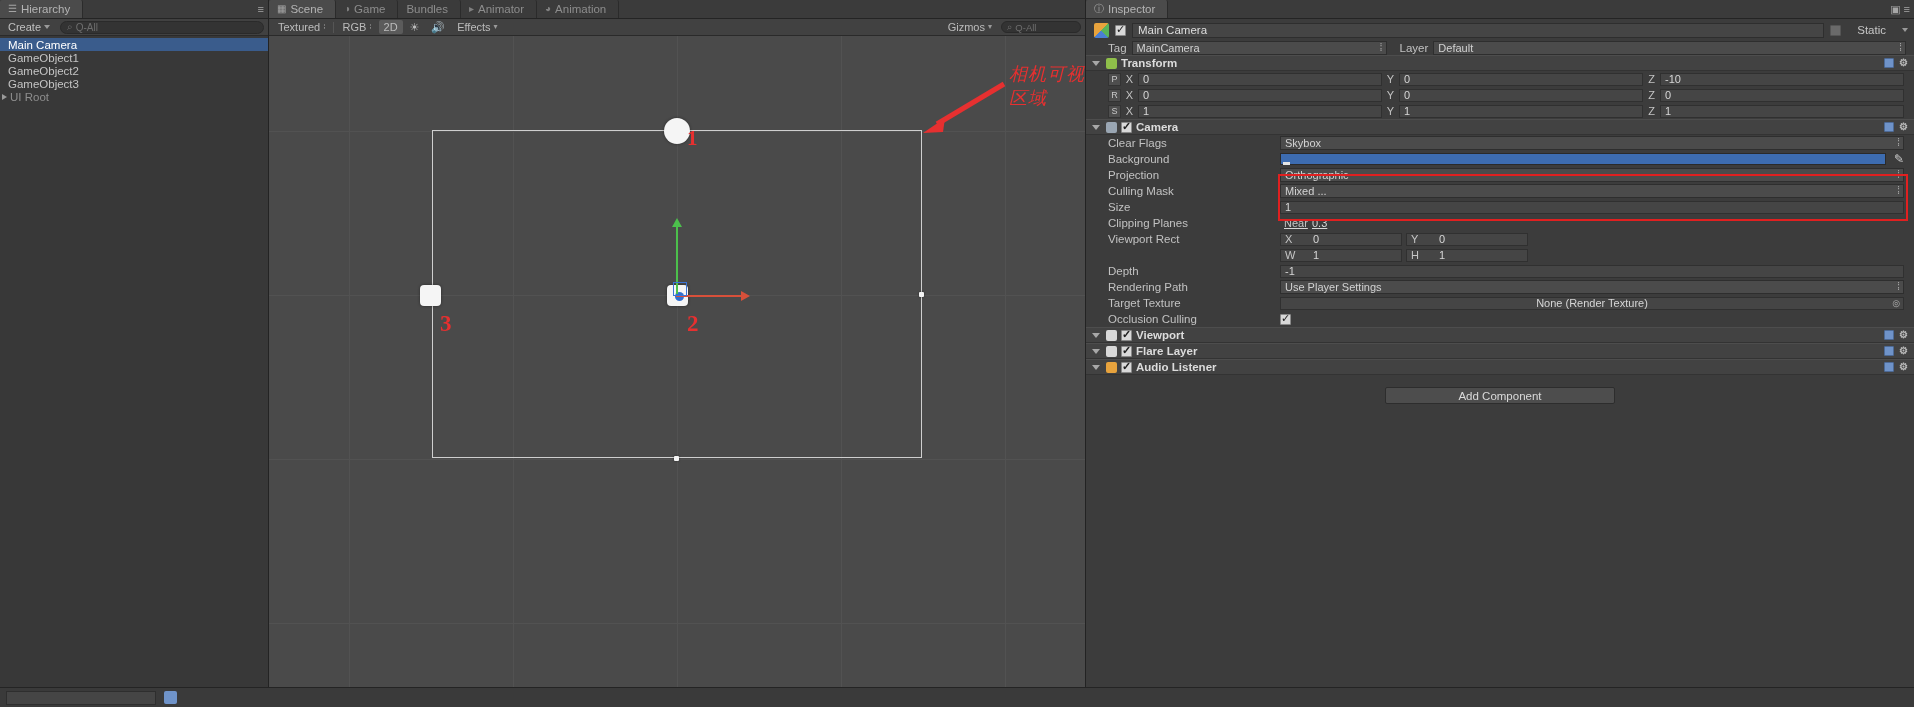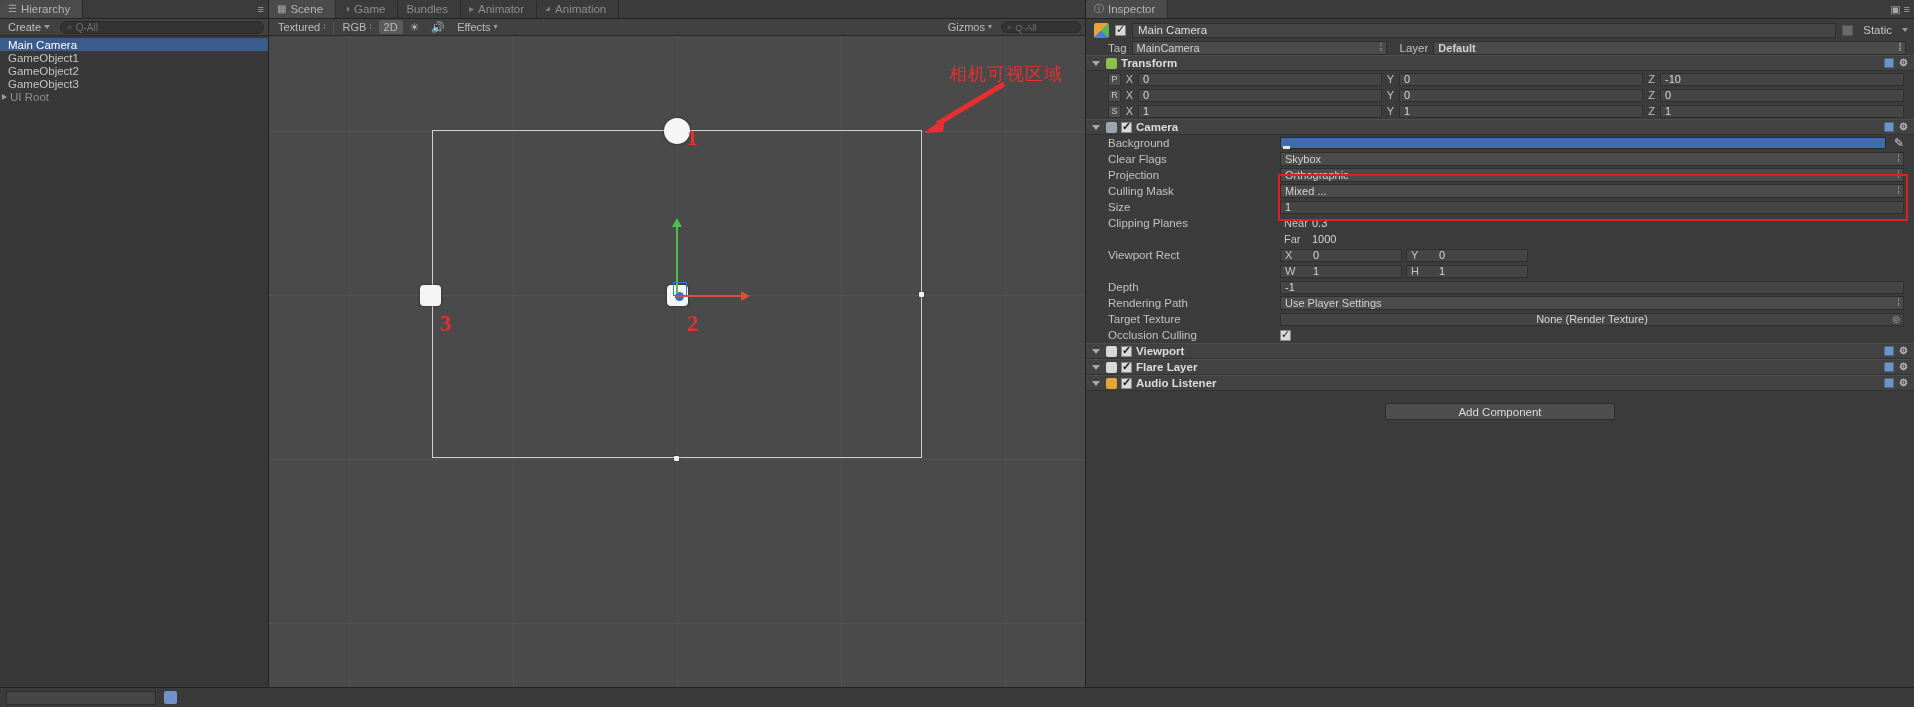--- a/index.html
+++ b/index.html
@@ -149,21 +149,21 @@
   }
   .chk.on::after {
     content:"✓"; position:absolute; left:0px; top:-3px;
     font-size:11px; color:#202020; line-height:13px;
   }
   .chk.off { background:#6a6a6a; border-color:#555; }
   .name-field {
     flex:1; height:15px; background:#454545; border:1px solid #2e2e2e;
     display:flex; align-items:center; padding:0 5px; color:#dedede; font-size:11.5px;
   }
-  .static-grp { display:flex; align-items:center; gap:10px; font-size:11.5px; color:#c6c6c6; }
+  .static-grp { display:flex; align-items:center; gap:16px; font-size:11.5px; color:#c6c6c6; }
   .tag-row { height:16px; display:flex; align-items:center; gap:5px; padding:1px 8px 0 22px; }
   .lbl { color:#c2c2c2; font-size:11.5px; white-space:nowrap; }
   .dropdown {
     height:14px; background:#4b4b4b; border:1px solid #2e2e2e;
     display:flex; align-items:center; padding:0 4px; color:#d2d2d2; font-size:11px;
     position:relative;
   }
   .dropdown::after {
     content:"⁞"; position:absolute; right:3px; top:-1px; color:#a0a0a0; font-size:11px;
   }
@@ -180,21 +180,21 @@
   .comp-right { margin-left:auto; display:flex; gap:5px; align-items:center; }
   .book { width:10px;height:10px;background:#6f93c9;border:1px solid #4d6a96;border-radius:1px; }
   .gear { color:#b9b9b9; font-size:10px; line-height:10px; }
 
   .prop-row { height:16px; display:flex; align-items:center; padding:0 10px 0 22px; gap:4px; }
   .prop-lbl { width:168px; flex:none; color:#c2c2c2; font-size:11.5px; }
   .field {
     flex:1; height:13px; background:#454545; border:1px solid #303030;
     display:flex; align-items:center; padding:0 4px; color:#d6d6d6; font-size:11px;
   }
-  .field.plain { background:transparent; border:none; }
+  .field.plain { background:transparent; border:none;text-decoration:underline; }
   .xyz-row { height:16px; display:flex; align-items:center; padding:0 10px 0 22px; gap:3px; }
   .axisbadge {
     width:13px; height:13px; background:#4e4e4e; border:1px solid #333;
     display:flex; align-items:center; justify-content:center;
     font-size:9px; color:#c9c9c9; flex:none;
   }
   .axis-lbl { width:11px; text-align:center; color:#c3c3c3; font-size:11px; flex:none; }
   .numfield {
     flex:1; height:13px; background:#454545; border:1px solid #303030;
     display:flex; align-items:center; padding:0 4px; color:#d6d6d6; font-size:11px;
@@ -357,21 +357,21 @@
       <div style="position:absolute;left:407px;top:259px;width:68px;height:1.5px;background:#d8503a;"></div>
       <div style="position:absolute;left:472px;top:255px;width:0;height:0;border-top:5px solid transparent;border-bottom:5px solid transparent;border-left:9px solid #d8503a;"></div>
       <div style="position:absolute;left:407px;top:190px;width:1.5px;height:68px;background:#4cc04c;"></div>
       <div style="position:absolute;left:403px;top:182px;width:0;height:0;border-left:5px solid transparent;border-right:5px solid transparent;border-bottom:9px solid #4cc04c;"></div>
       <div style="position:absolute;left:404px;top:246px;width:14px;height:14px;border:1px solid #3a74d6;"></div>
 
       <svg style="position:absolute;left:650px;top:40px;width:90px;height:70px;">
         <line x1="85" y1="8" x2="18" y2="48" stroke="#e63030" stroke-width="5"></line>
         <polygon points="4,57 26,42 24,56" fill="#e63030"></polygon>
       </svg>
-      <span class="annot-text" style="left:680px;top:26px;">相机可视区域</span>
+      <span class="annot-text" style="left:740px;top:26px;font-style:italic;">相机可视区域</span>
 
       <span class="num-label" style="left:418px;top:90px;font-size:21px;">1</span>
       <span class="num-label" style="left:418px;top:275px;font-size:23px;">2</span>
       <span class="num-label" style="left:171px;top:275px;font-size:23px;">3</span>
 
     </div>
   </div>
 
   <div id="inspector">
     <div class="tabbar">
@@ -395,21 +395,21 @@
           <span class="caret-dn"></span>
         </span>
       </div>
 
       <div class="tag-row">
         <span class="lbl">Tag</span>
         <span class="dropdown" style="width:255px;">
           <span>MainCamera</span>
         </span>
         <span class="lbl" style="margin-left:8px;">Layer</span>
-        <span class="dropdown" style="flex:1;font-weight:bold;">
+        <span class="dropdown" style="flex:1;">
           <span>Default</span>
         </span>
       </div>
 
       <div id="components">
           <div class="comp-header">
             <span class="foldout"></span>
             <span style="width: 11px; height: 11px; display: inline-block; border-radius: 2px; background: rgb(143, 191, 74); flex: 0 0 auto;"></span>
             <span>Transform</span>
             <div class="comp-right">
@@ -469,29 +469,29 @@
             <span style="width: 11px; height: 11px; display: inline-block; border-radius: 2px; background: rgb(154, 166, 179); flex: 0 0 auto;"></span>
             <span class="chk on"></span>
             <span>Camera</span>
             <div class="comp-right">
               <span class="book"></span>
               <span class="gear">⚙</span>
             </div>
           </div>
           <div style="position: relative;">
             <div class="prop-row">
+              <span class="prop-lbl">Clear Flags</span>
+              <span class="dropdown" style="flex: 1 1 0%;">
+                <span>Skybox</span>
+              </span>
+            </div>
+            <div class="prop-row">
               <span class="prop-lbl">Background</span>
               <span class="colorbar" style="background: rgb(61, 108, 176);"></span>
               <span class="eyedrop">✎</span>
-            </div>
-            <div class="prop-row">
-              <span class="prop-lbl">Clear Flags</span>
-              <span class="dropdown" style="flex: 1 1 0%;">
-                <span>Skybox</span>
-              </span>
             </div>
             <div class="prop-row">
               <span class="prop-lbl">Projection</span>
               <span class="dropdown" style="flex: 1 1 0%;">
                 <span>Orthographic</span>
               </span>
             </div>
             <div class="prop-row">
               <span class="prop-lbl">Culling Mask</span>
               <span class="dropdown" style="flex: 1 1 0%;">
@@ -502,27 +502,20 @@
               <span class="prop-lbl">Size</span>
               <span class="field">
                 <span>1</span>
               </span>
             </div>
             <div class="prop-row">
               <span class="prop-lbl">Clipping Planes</span>
               <span class="field plain">
                 <span class="sub-lbl">Near</span>
                 <span>0.3</span>
-              </span>
-            </div>
-            <div class="prop-row">
-              <span class="prop-lbl"></span>
-              <span class="field plain">
-                <span class="sub-lbl">Far</span>
-                <span>1000</span>
               </span>
             </div>
             <div class="prop-row">
               <span class="prop-lbl">Viewport Rect</span>
               <span class="two-col">
                 <span class="field" style="max-width: 122px;">
                   <span class="sub-lbl">X</span>
                   <span>0</span>
                 </span>
                 <span class="field" style="max-width: 122px;">

